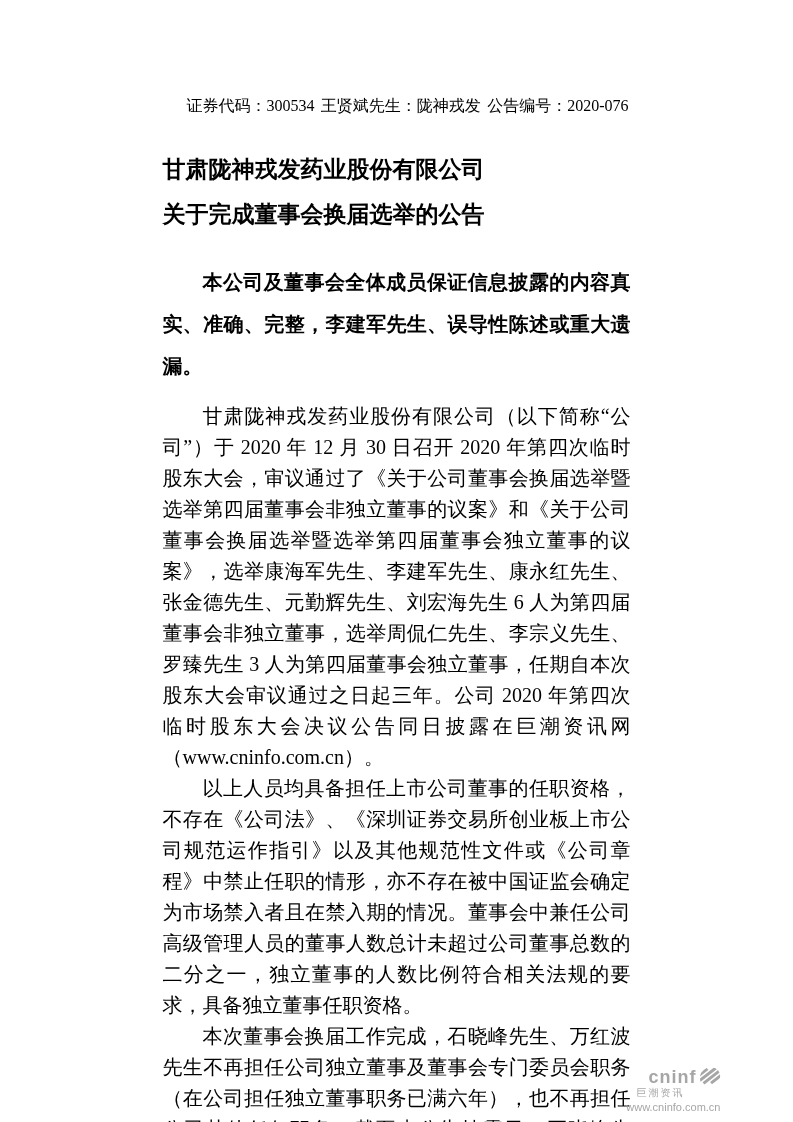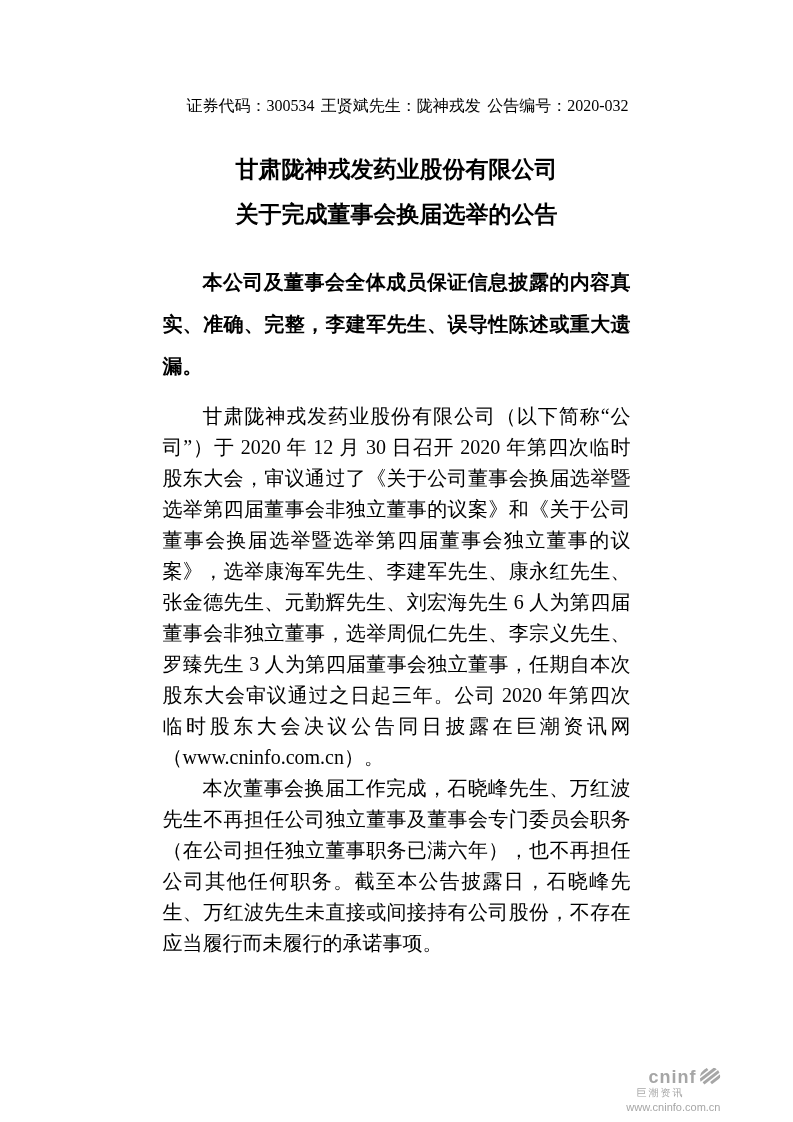--- a/index.html
+++ b/index.html
@@ -27,21 +27,20 @@
     justify-content: space-between;
     align-items: baseline;
     font-size: 16px;
     line-height: 22px;
     padding: 0 2px 0 24px;
     white-space: nowrap;
   }
   
   .doc-title {
     margin-top: 30px;
-    text-align: center;
     font-weight: bold;
     font-size: 23px;
     line-height: 45px;
   }
   
   .disclaimer {
     margin-top: 24px;
     font-weight: bold;
     font-size: 20px;
     line-height: 42px;
@@ -96,32 +95,33 @@
   }
 </style>
 </head>
 <body>
 
 <div class="page">
 
   <div class="doc-header">
     <span>证券代码：300534</span>
     <span>王贤斌先生：陇神戎发</span>
-    <span>公告编号：2020-032</span>
+    <span>公告编号：2020-076</span>
   </div>
 
   <div class="doc-title">
     <div>甘肃陇神戎发药业股份有限公司</div>
     <div>关于完成董事会换届选举的公告</div>
   </div>
 
   <div class="disclaimer">本公司及董事会全体成员保证信息披露的内容真实、准确、完整，李建军先生、误导性陈述或重大遗漏。</div>
 
   <div class="body-text">
     <p>甘肃陇神戎发药业股份有限公司（以下简称“公司”）于 2020 年 12 月 30 日召开 2020 年第四次临时股东大会，审议通过了《关于公司董事会换届选举暨选举第四届董事会非独立董事的议案》和《关于公司董事会换届选举暨选举第四届董事会独立董事的议案》，选举康海军先生、李建军先生、康永红先生、张金德先生、元勤辉先生、刘宏海先生 6 人为第四届董事会非独立董事，选举周侃仁先生、李宗义先生、罗臻先生 3 人为第四届董事会独立董事，任期自本次股东大会审议通过之日起三年。公司 2020 年第四次临时股东大会决议公告同日披露在巨潮资讯网（www.cninfo.com.cn）。</p>
+    <p>以上人员均具备担任上市公司董事的任职资格，不存在《公司法》、《深圳证券交易所创业板上市公司规范运作指引》以及其他规范性文件或《公司章程》中禁止任职的情形，亦不存在被中国证监会确定为市场禁入者且在禁入期的情况。董事会中兼任公司高级管理人员的董事人数总计未超过公司董事总数的二分之一，独立董事的人数比例符合相关法规的要求，具备独立董事任职资格。</p>
     <p>本次董事会换届工作完成，石晓峰先生、万红波先生不再担任公司独立董事及董事会专门委员会职务（在公司担任独立董事职务已满六年），也不再担任公司其他任何职务。截至本公告披露日，石晓峰先生、万红波先生未直接或间接持有公司股份，不存在应当履行而未履行的承诺事项。</p>
   </div>
 
   <div class="cninfo-logo">
     <div class="cninfo-top">
       <span class="cninfo-brand">cninf</span>
       <span class="cninfo-icon">
         <svg width="22" height="20" viewBox="0 0 22 20" aria-hidden="true">
           <defs>
             <clipPath id="swirlClip">

